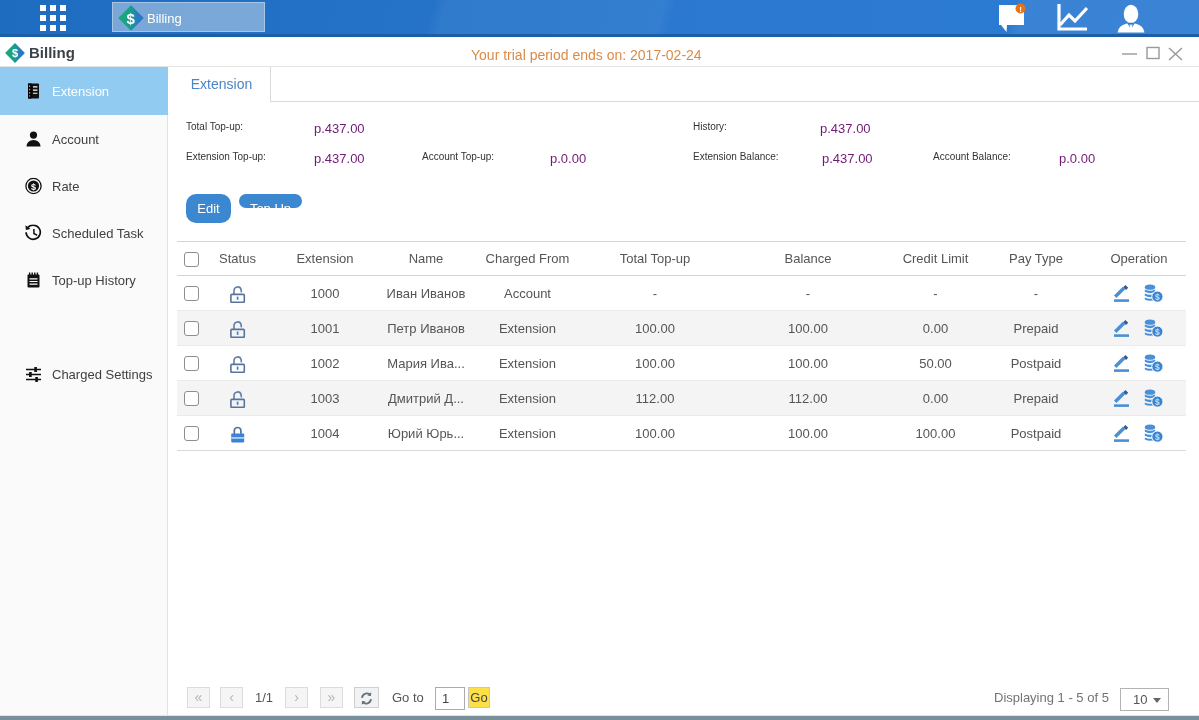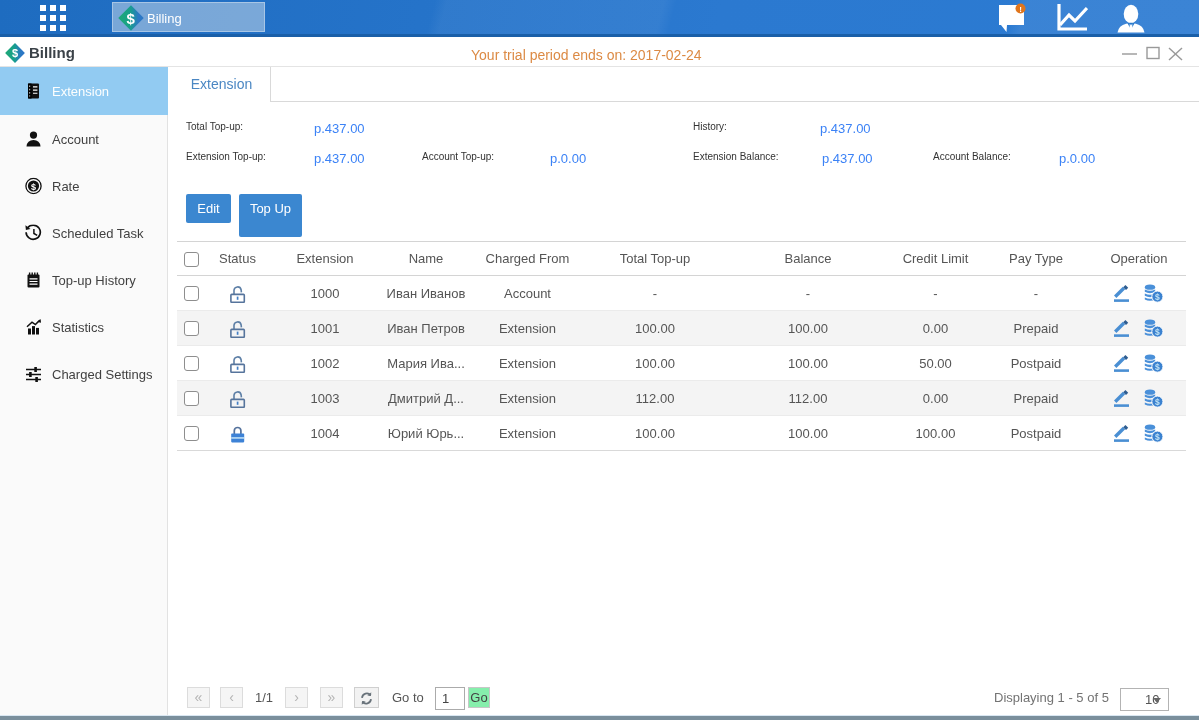--- a/index.html
+++ b/index.html
@@ -37,46 +37,46 @@
 #mi1 { top:48px; } #mi2 { top:95px; } #mi3 { top:142px; } #mi4 { top:189px; }
 #mi5 { top:236px; } #mi6 { top:283px; }
 
 
 #content { left:168px; top:67px; width:1031px; height:649px; background:#fff; }
 #tab { left:0; top:0; width:103px; height:35px; border-right:1px solid #d9d9d9;
   color:#4b87c3; font-size:14px; text-align:center; text-indent:5px; line-height:34px; }
 #tabline { left:103px; top:34px; width:928px; height:1px; background:#d9d9d9; }
 
 .lbl { font-size:10px; font-weight:normal; color:#333; }
-.val { font-size:13px; color:#3b82f6; }
-
-.btn { background:#3b87d0; color:#fff; font-size:13px; text-align:center; line-height:29px; border-radius:2px; }
+.val { font-size:13px; color:#701a75; }
+
+.btn { background:#3b87d0; color:#fff; font-size:13px; text-align:center; line-height:29px; border-radius:10px; }
 
 
 table { border-collapse:collapse; table-layout:fixed; }
 #tbl { left:9px; top:174px; width:1009px; }
 #tbl th { font-size:13px; font-weight:normal; color:#555; height:34px; text-align:center;
   border-top:1px solid #d4d4d4; border-bottom:1px solid #d4d4d4; }
 #tbl td { font-size:13px; color:#555; height:35px; text-align:center; border-bottom:1px solid #ebebeb; }
 #tbl tr.alt td { background:#f4f4f4; }
 #tbl tr:last-child td { border-bottom:1px solid #d9d9d9; }
 .ck { display:inline-block; width:15px; height:15px; border:1px solid #8e8e8e; border-radius:3px; background:#fff; vertical-align:middle; }
 .op { display:inline-block; position:relative; width:94px; height:19px; vertical-align:middle; }
 #tbl td svg, #tbl th svg { vertical-align:middle; }
 
 
 .pgbtn { position:absolute; top:620px; width:23px; height:21px; background:#f5f5f5; border:1px solid #dcdcdc;
   text-align:center; color:#b4b4b4; font-size:14px; line-height:19px; }
 #pginfo { font-size:13px; color:#737373; }
 #goto-input { left:267px; top:620px; width:30px; height:23px; border:1px solid #ababab; font-size:13px; color:#444;
   padding-left:6px; line-height:21px; background:#fff; }
-#gobtn { left:300px; top:620px; width:22px; height:21px; background:#86efac; border:1px solid #c7c7c7;
+#gobtn { left:300px; top:620px; width:22px; height:21px; background:#fde047; border:1px solid #c7c7c7;
   font-size:13px; color:#444; text-align:center; line-height:19px; }
 #dropdown { left:952px; top:621px; width:49px; height:23px; border:1px solid #b3b3b3; background:#fff;
-  font-size:13px; color:#555; padding-left:24px; line-height:21px; }
+  font-size:13px; color:#555; padding-left:12px; line-height:21px; }
 #dropdown .tri { position:absolute; right:7px; top:9px; width:0; height:0;
   border-left:4.5px solid transparent; border-right:4.5px solid transparent; border-top:5.5px solid #666; }
 
 
 #bstrip { left:0; top:715px; width:1199px; height:5px; background:#7a8f9c; border-top:1px solid #d9e7f2; }
 </style>
 </head>
 <body>
 <div id="topbar" class="abs">
   <div class="darkline abs"></div>
@@ -179,32 +179,20 @@
       <span class="mtext">Top-up History</span>
     </div>
   <div id="mi3" class="menuitem">
       <span class="micon" id="ic3"><svg width="17" height="17" viewBox="0 0 17 17">
           <path d="M2.6,3.3 a7.1,7.1 0 1 1 -1.5,4.4" fill="none" stroke="#111" stroke-width="1.7"></path>
           <path d="M0.4,0.8 l0.5,4.8 l4.6,-1 z" fill="#111"></path>
           <path d="M8.9,4.4 v4.6 l3.3,1.9" fill="none" stroke="#111" stroke-width="1.5"></path>
         </svg></span>
       <span class="mtext">Scheduled Task</span>
     </div>
-  <div id="mi5" class="menuitem">
-      <span class="micon" id="ic5"><svg width="17" height="17" viewBox="0 0 17 17">
-          <g fill="#111">
-            <rect x="3" y="10" width="3" height="6"></rect>
-            <rect x="7" y="7.6" width="3" height="8.4"></rect>
-            <rect x="11" y="9.4" width="3" height="6.6"></rect>
-          </g>
-          <path d="M2,8.2 l5,-4.6 l3.4,2.4 l4.4,-4.4" fill="none" stroke="#111" stroke-width="1.5"></path>
-          <path d="M15.6,0.6 l0.4,3.6 l-3.4,-0.6 z" fill="#111"></path>
-        </svg></span>
-      <span class="mtext">Statistics</span>
-    </div>
   <div id="mi6" class="menuitem">
       <span class="micon" id="ic6"><svg width="17" height="17" viewBox="0 0 17 17">
           <g stroke="#111" stroke-width="1.7">
             <line x1="1" y1="4" x2="16" y2="4"></line>
             <line x1="1" y1="9" x2="16" y2="9"></line>
             <line x1="1" y1="14" x2="16" y2="14"></line>
           </g>
           <g stroke="#111" stroke-width="2.6">
             <line x1="10.6" y1="1.6" x2="10.6" y2="6.4"></line>
             <line x1="5.4" y1="6.6" x2="5.4" y2="11.4"></line>
@@ -227,21 +215,21 @@
   <div class="lbl abs" style="left:18px;top:84px">Extension Top-up:</div>
   <div class="val abs" style="left:146px;top:84px">p.437.00</div>
   <div class="lbl abs" style="left:254px;top:84px">Account Top-up:</div>
   <div class="val abs" style="left:382px;top:84px">p.0.00</div>
   <div class="lbl abs" style="left:525px;top:84px">Extension Balance:</div>
   <div class="val abs" style="left:654px;top:84px">p.437.00</div>
   <div class="lbl abs" style="left:765px;top:84px">Account Balance:</div>
   <div class="val abs" style="left:891px;top:84px">p.0.00</div>
 
   <div class="btn abs" style="left:18px;top:127px;width:45px;height:29px">Edit</div>
-  <div class="btn abs" style="left:71px;top:127px;width:63px;height:43px">Top Up</div>
+  <div class="btn abs" style="left:71px;top:127px;width:63px;height:14px">Top Up</div>
 
   <table id="tbl" class="abs">
     <colgroup>
       <col style="width:30px">
         <col style="width:61px">
         <col style="width:114px">
         <col style="width:88px">
       <col style="width:115px">
         <col style="width:140px">
         <col style="width:166px">
@@ -292,21 +280,21 @@
               </svg></span></td>
     </tr>
     <tr class="alt">
       <td style="text-align:left;padding-left:7px"><span class="ck"></span></td>
       <td><svg width="17" height="19" viewBox="0 0 17 19">
               <path d="M5,10.4 L5,6.3 A3.6,3.6 0 0 1 12.1,5.7 L12.4,8.3" fill="none" stroke="#5d7fa6" stroke-width="1.6"></path>
               <rect x="1.9" y="10.4" width="13.4" height="8" rx="0.8" fill="none" stroke="#56749c" stroke-width="1.6"></rect>
               <line x1="8.6" y1="12.6" x2="8.6" y2="15.8" stroke="#447fc4" stroke-width="1.7"></line>
             </svg></td>
           <td>1001</td>
-          <td>Иван Петров</td>
+          <td>Петр Иванов</td>
           <td>Extension</td>
       <td>100.00</td>
           <td>100.00</td>
           <td>0.00</td>
           <td>Prepaid</td>
           <td><span class="op"><svg class="abs" style="left:20px;top:0" width="19" height="19" viewBox="0 0 19 19">
                 <line x1="3.2" y1="12.8" x2="12" y2="4" stroke="#4a8fd3" stroke-width="3.4"></line>
                 <path d="M11.2,3.2 l2.2,-2.2 l2.8,2.8 l-2.2,2.2 z" fill="#2e5d91"></path>
                 <line x1="2" y1="16.6" x2="17" y2="16.6" stroke="#4a8fd3" stroke-width="2.6"></line>
               </svg><svg class="abs" style="left:51px;top:0" width="21" height="19" viewBox="0 0 21 19">

